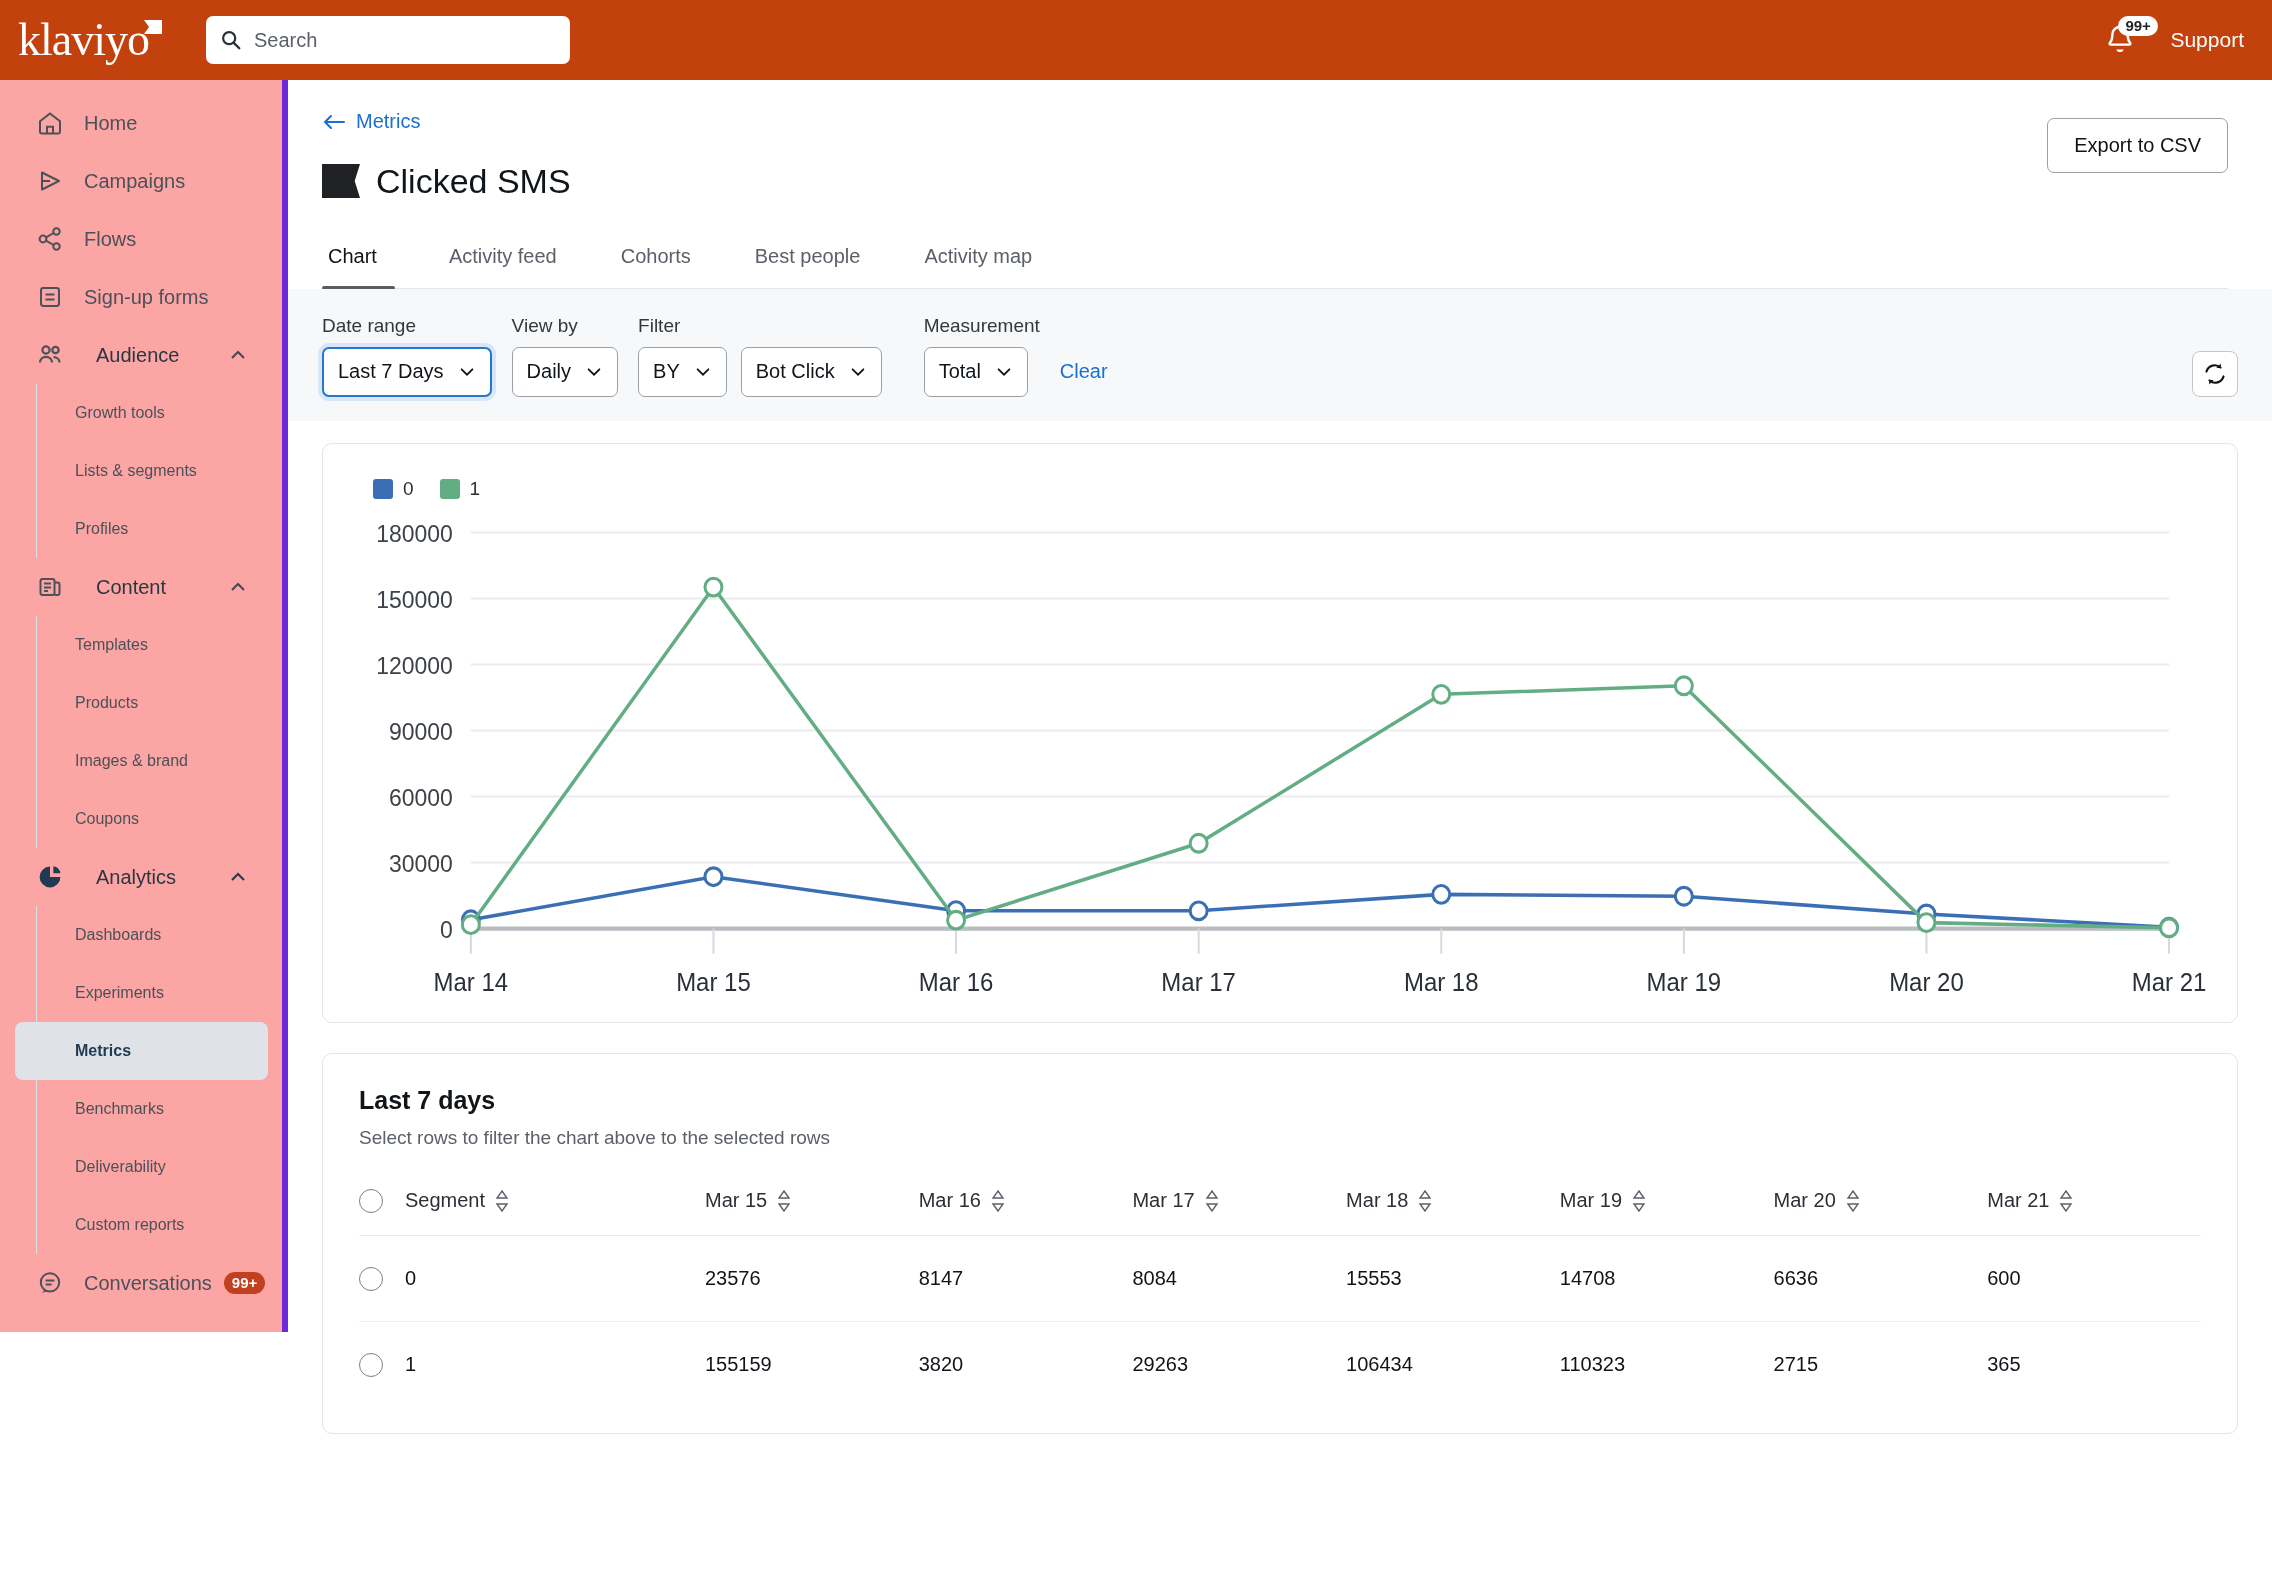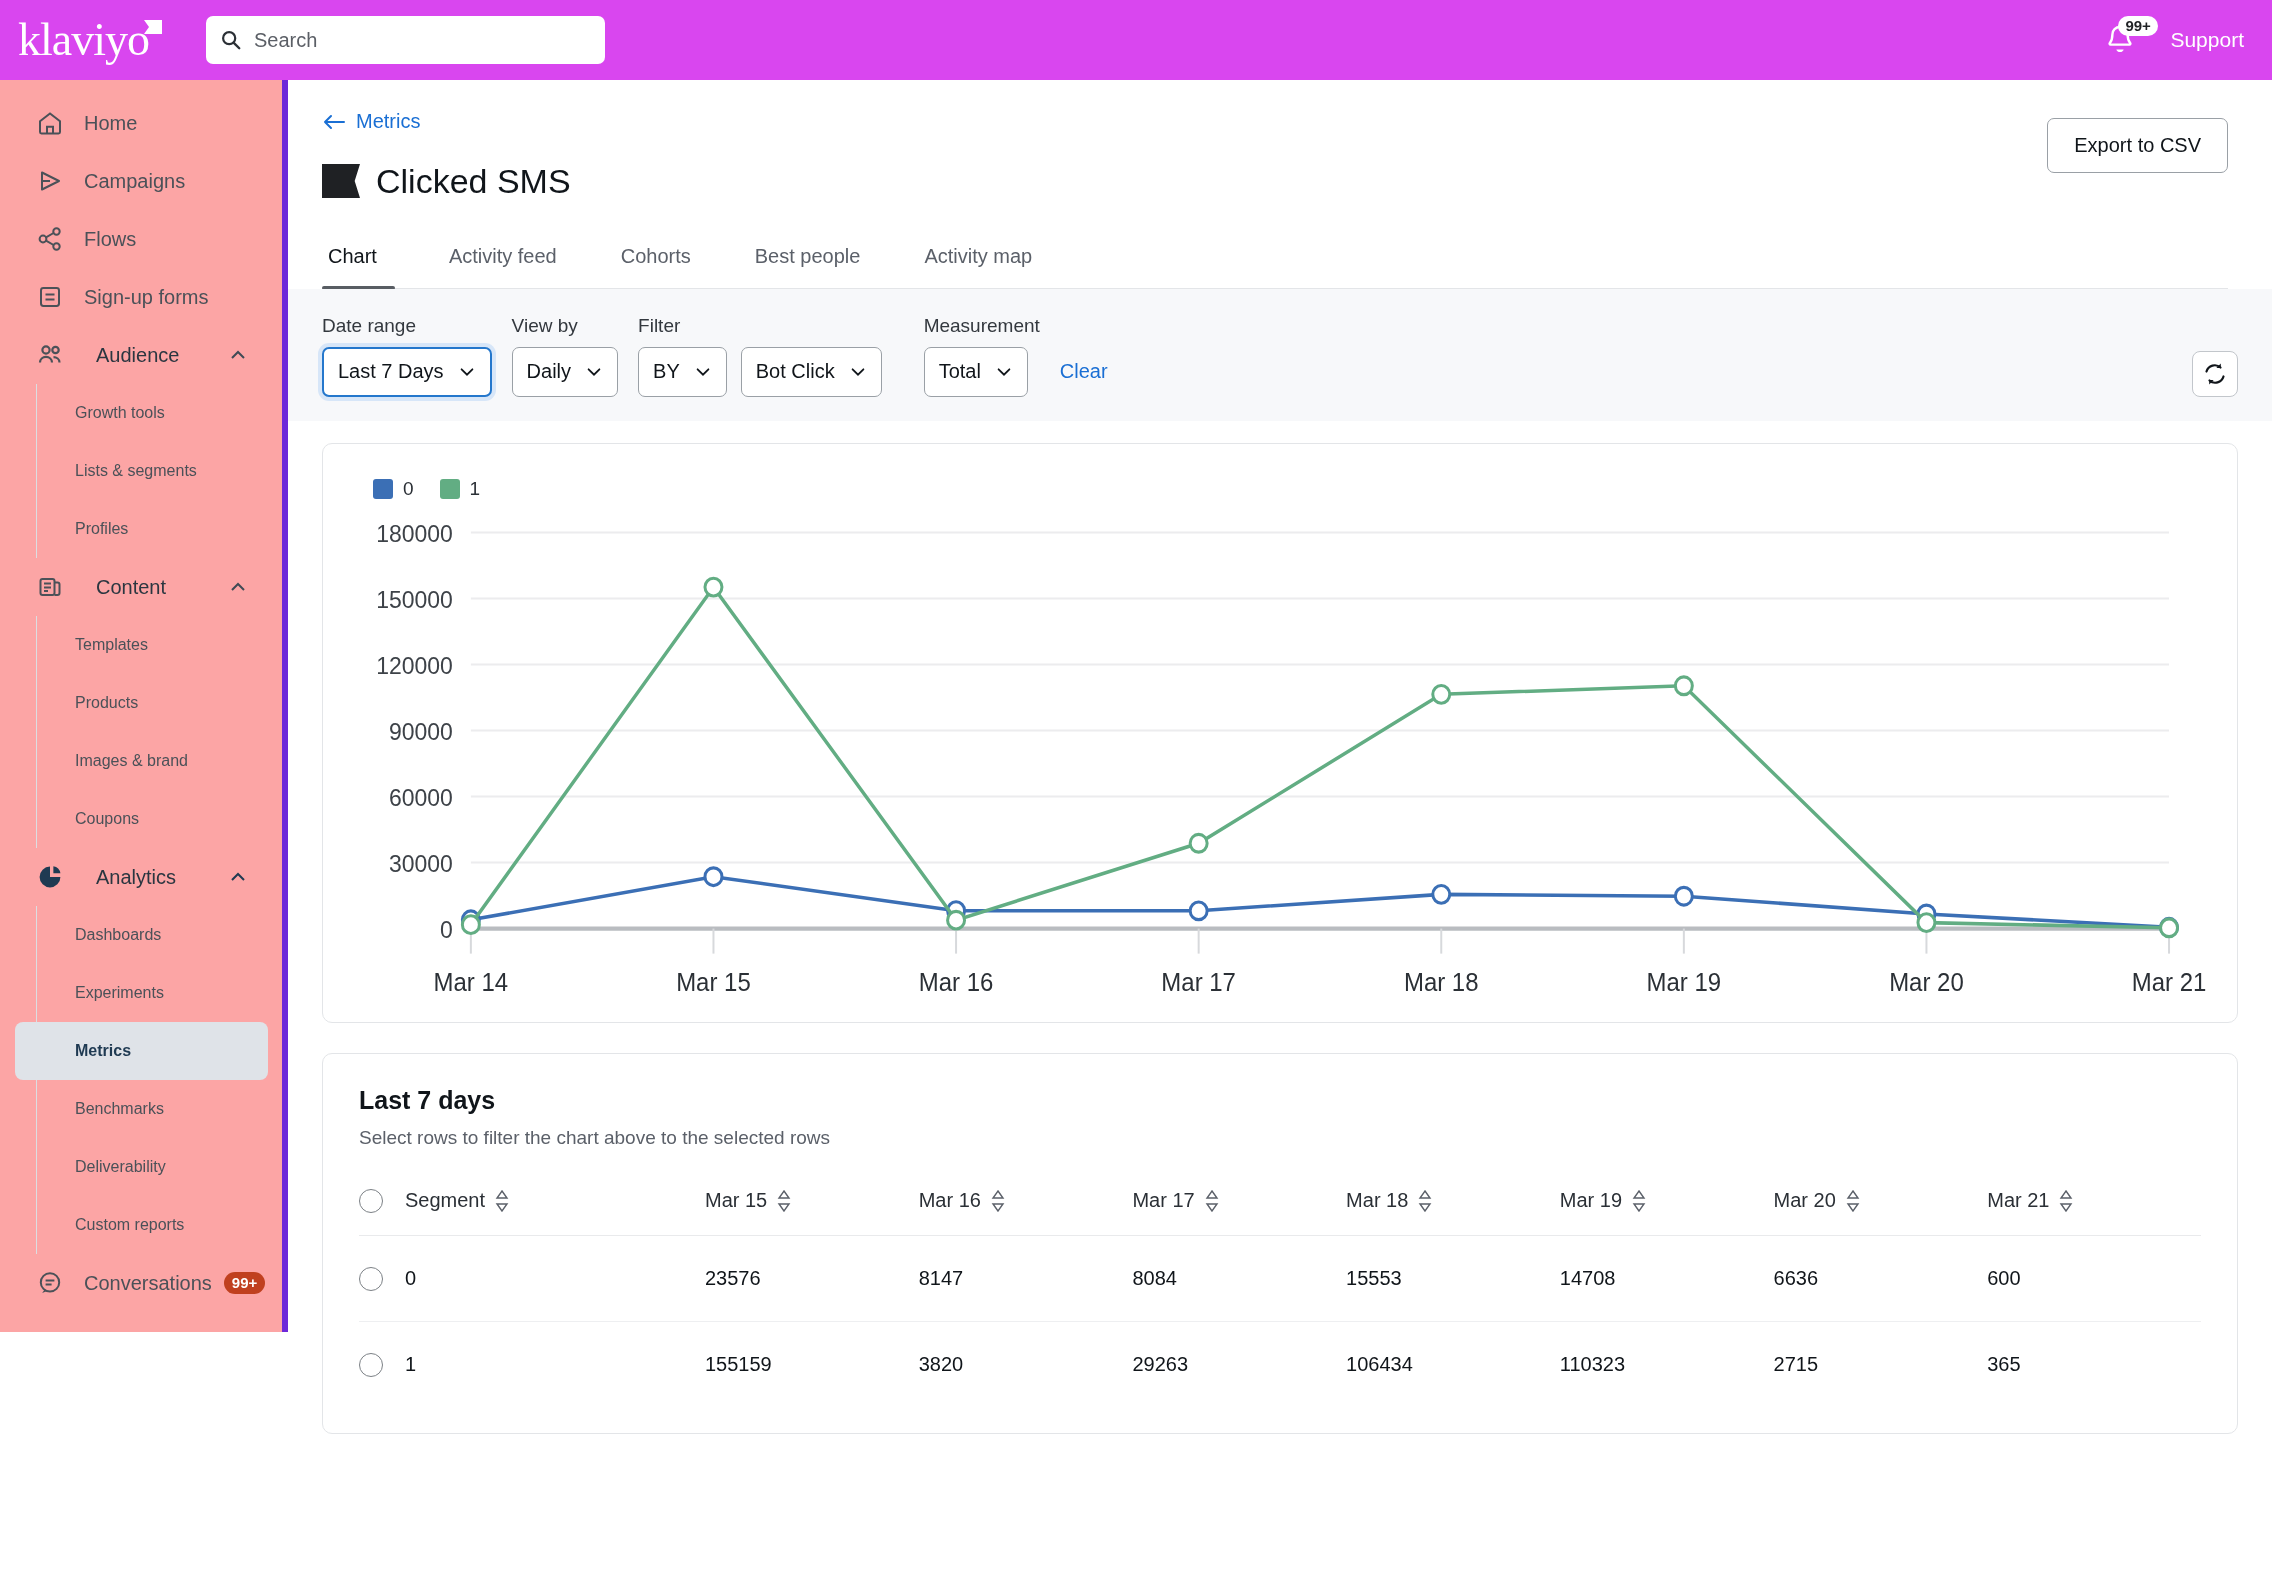--- a/index.html
+++ b/index.html
@@ -7,38 +7,38 @@
     width: 2272px; height: 1588px;
     font-family: "Liberation Sans", sans-serif;
     background: #ffffff;
     overflow: hidden;
   }
 
   
   .topbar {
     position: absolute; top: 0; left: 0;
     width: 2272px; height: 80px;
-    background: #d946ef;
+    background: #c2410c;
     display: flex; align-items: center;
   }
   .logo {
     margin-left: 18px; width: 150px; height: 44px;
     position: relative;
     color: #fff;
     font-family: "Liberation Serif", serif;
     font-size: 46px; line-height: 44px; letter-spacing: -1px;
   }
   .logo .flag {
     position: absolute; right: 6px; top: 2px;
     width: 18px; height: 14px; background: #fff;
     clip-path: polygon(0 0, 100% 0, 100% 100%, 0 100%, 5px 50%);
   }
   .search-box {
     margin-left: 38px;
-    width: 399px; height: 48px;
+    width: 364px; height: 48px;
     background: #ffffff; border-radius: 7px;
     display: flex; align-items: center; padding: 0 14px;
   }
   .search-box .mag { width: 22px; height: 22px; flex: 0 0 auto; }
   .search-box input {
     border: none; outline: none; margin-left: 12px;
     font-family: "Liberation Sans", sans-serif;
     font-size: 20px; color: #1f2124; width: 340px; background: transparent;
   }
   .search-box input::placeholder { color: #5b5f66; }

